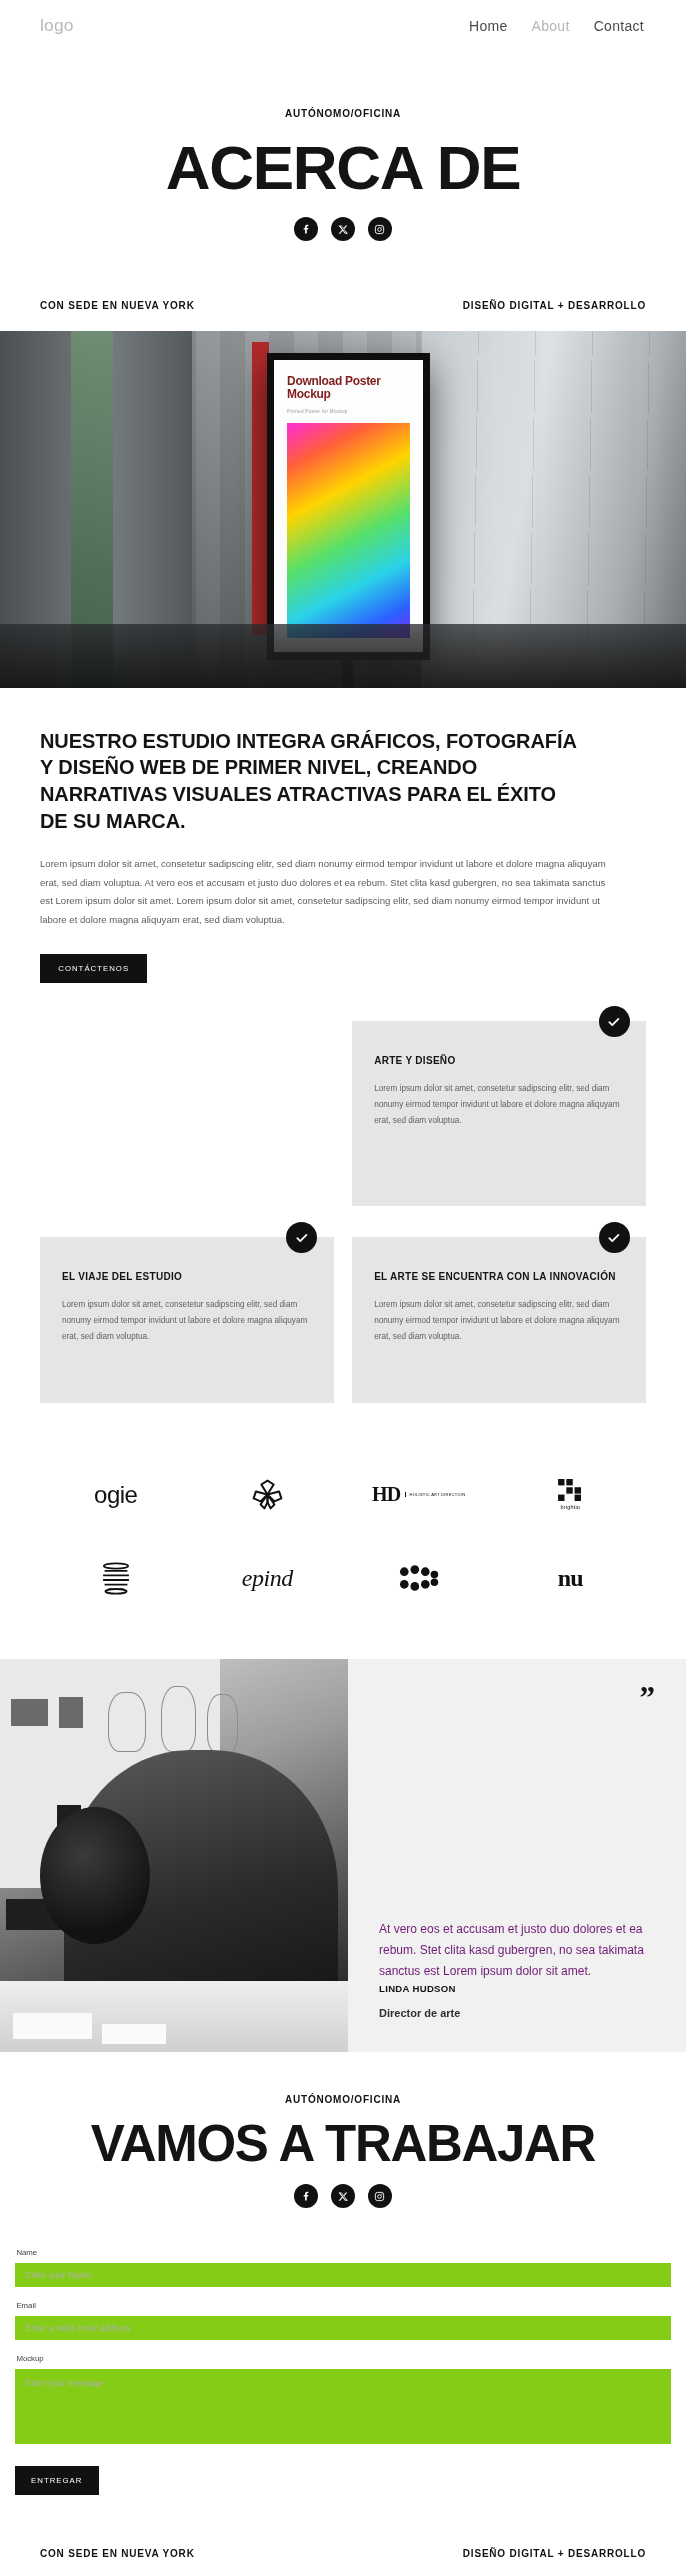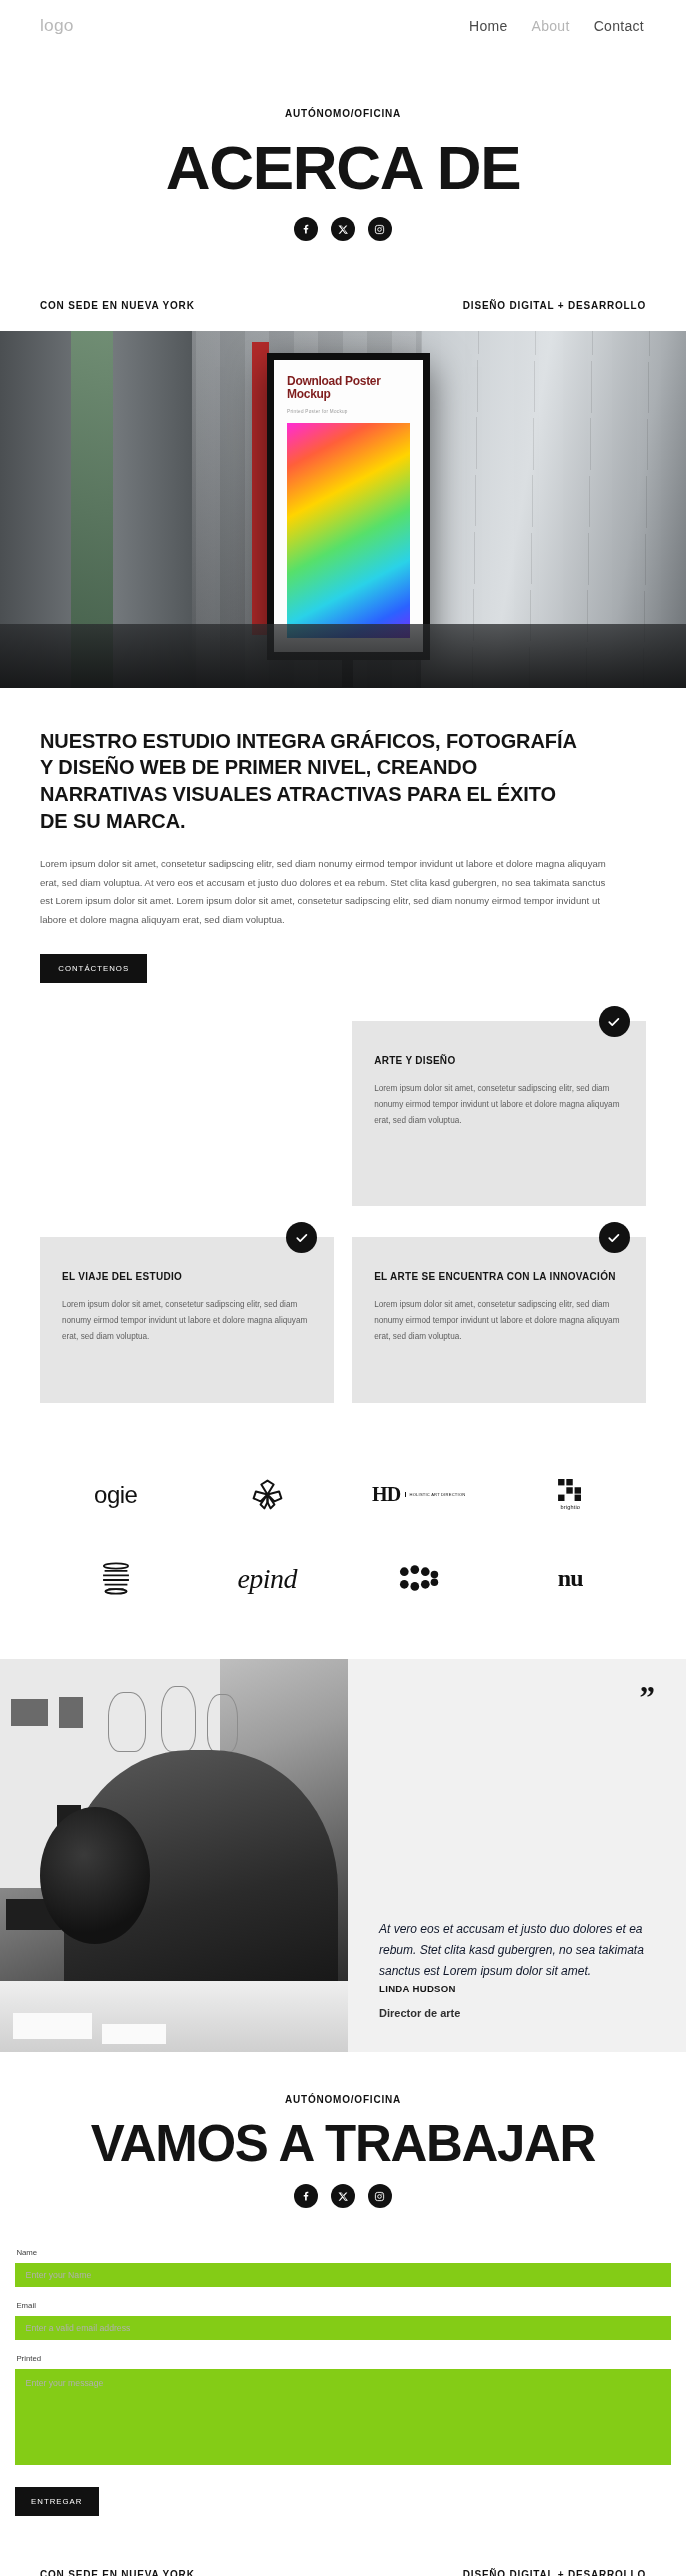--- a/index.html
+++ b/index.html
@@ -244,21 +244,21 @@
     row-gap: 42px;
     justify-items: center;
     align-items: center;
   }
   .logo-cell {
     height: 42px;
     display: flex; align-items: center; justify-content: center;
     color: #111;
   }
   .lg-word { font-size: 24px; font-weight: 400; letter-spacing: -0.5px; }
-  .lg-word-i { font-size: 28px; font-style: italic; font-weight: 500; letter-spacing: -0.5px; font-family:"Liberation Serif", serif;}
+  .lg-word-i { font-size: 24px; font-style: italic; font-weight: 500; letter-spacing: -0.5px; font-family:"Liberation Serif", serif;}
   .lg-word-nu { font-size: 24px; font-weight: 700; font-family:"Liberation Serif", serif; letter-spacing:-0.9px;}
   .lg-hd { display:flex; align-items:center; gap:4.6px; }
   .lg-hd b { font-size: 20px; font-weight: 800; letter-spacing: -0.9px; font-family:"Liberation Serif", serif;}
   .lg-hd em {
     font-style: normal; font-size: 4.1px; line-height: 1.35;
     border-left: 0.9px solid #111; padding-left: 3.7px; letter-spacing:0.2px;
   }
   .lg-brightio { display:flex; flex-direction:column; align-items:center; gap:2.7px;}
   .lg-brightio small { font-size: 5.5px; letter-spacing:0.2px;}
 
@@ -307,22 +307,21 @@
     font-size: 31px;
     line-height: .8;
     font-weight: 800;
     color: #141414;
     font-family: "Liberation Serif", serif;
   }
   .t-text {
     margin-top: auto;
     font-size: 12px;
     line-height: 1.78;
-    color: #0f172a;
-    font-style: italic;
+    color: #701a75;
   }
   .t-name {
     font-size: 9.6px;
     font-weight: 800;
     letter-spacing: 0.3px;
     color: #141414;
   }
   .t-role {
     margin-top: 13px;
     font-size: 11px;
@@ -355,21 +354,21 @@
     background: #84cc16;
     border: none;
     outline: none;
     font-family: inherit;
     font-size: 8.7px;
     color: #333;
     padding: 9.1px 11px;
     display: block;
   }
   .f-input { height: 24px; }
-  .f-area { height: 96px; resize: none; }
+  .f-area { height: 75px; resize: none; }
   .f-group { margin-bottom: 14.6px; }
   .f-input::placeholder, .f-area::placeholder { color:#b0b0b0; }
   .btn-submit {
     margin-top: 7.3px;
     background: #111;
     color: #fff;
     border: none;
     font-family: inherit;
     font-size: 7.8px;
     letter-spacing: 1px;
@@ -622,21 +621,21 @@
   <div class="form">
     <div class="f-group">
       <label class="f-label">Name</label>
       <input class="f-input" type="text" placeholder="Enter your Name" style="">
     </div>
     <div class="f-group">
       <label class="f-label">Email</label>
       <input class="f-input" type="email" placeholder="Enter a valid email address" style="">
     </div>
     <div class="f-group">
-      <label class="f-label">Printed</label>
+      <label class="f-label">Mockup</label>
       <textarea class="f-area" placeholder="Enter your message" style=""></textarea>
     </div>
     <button class="btn-submit">ENTREGAR</button>
   </div>
 
   <div class="footer-band">
     <span>CON SEDE EN NUEVA YORK</span>
     <span>DISEÑO DIGITAL + DESARROLLO</span>
   </div>
 

